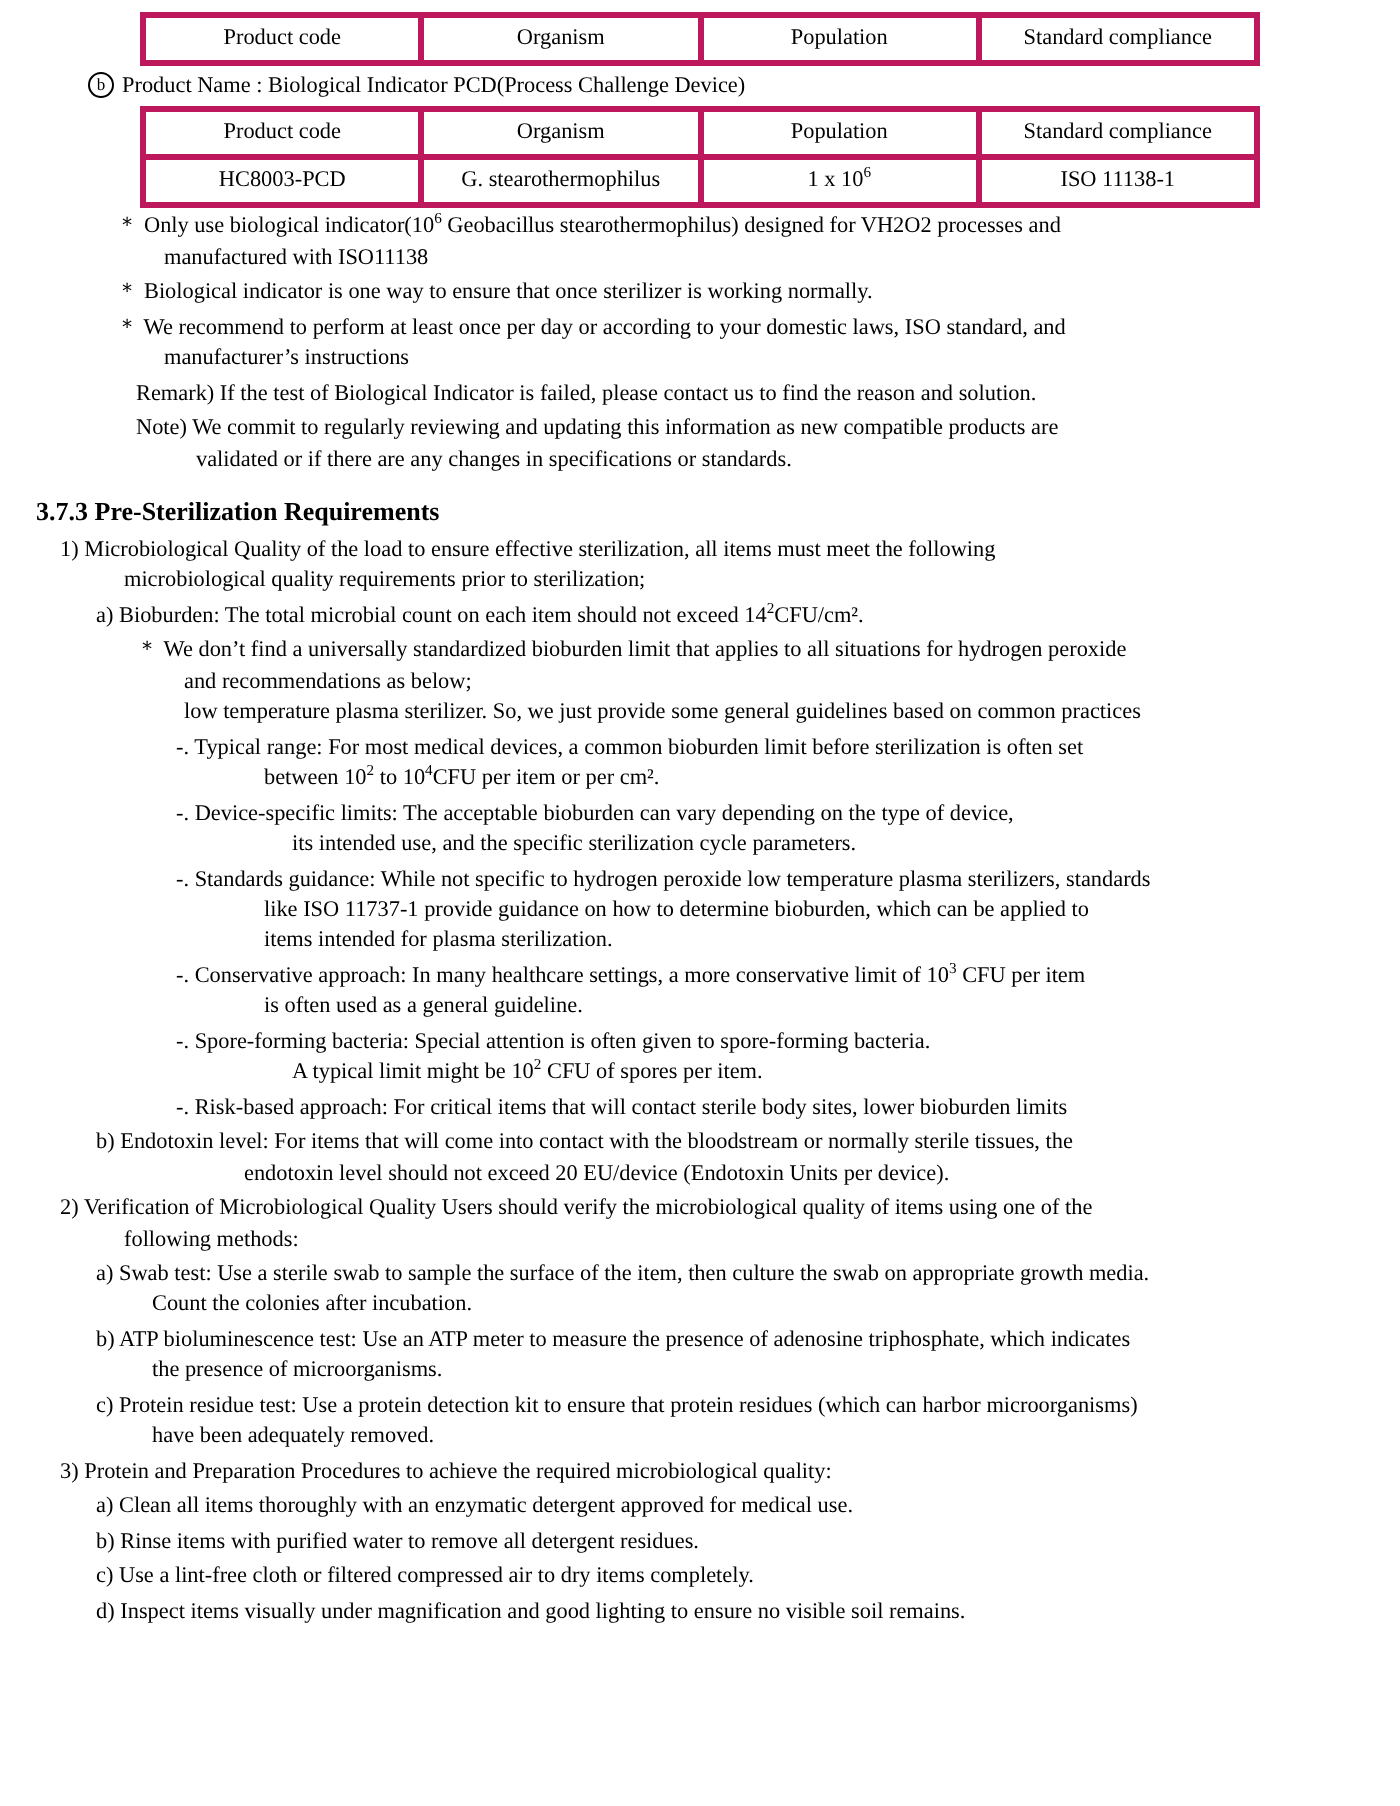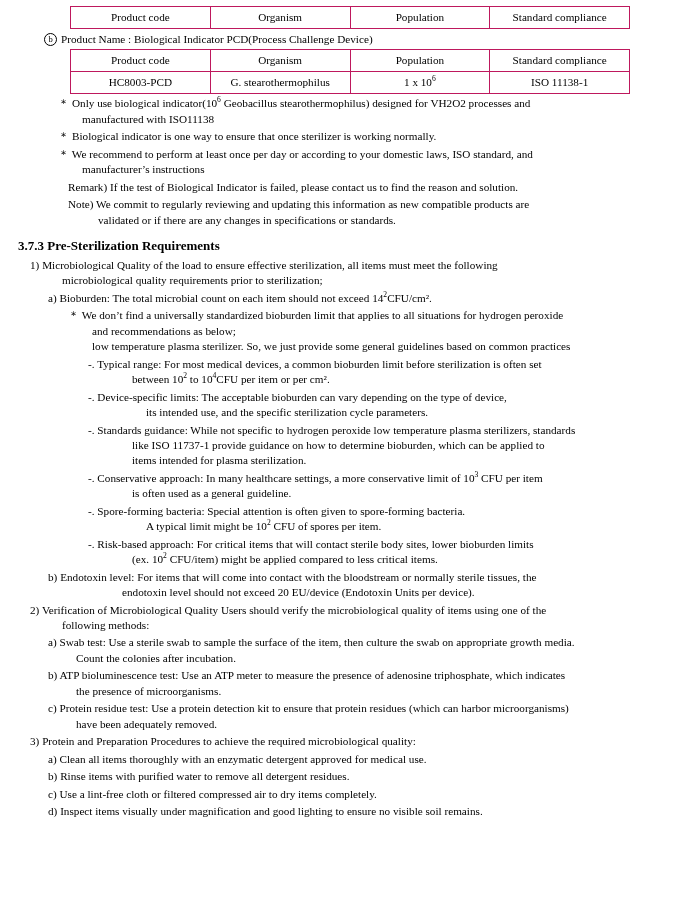--- a/index.html
+++ b/index.html
@@ -21,21 +21,21 @@
     box-sizing: border-box;
     padding: 6px 16px 10px 16px;
   }
   table.spec {
     border-collapse: collapse;
     margin: 0 auto;
     width: 560px;
     table-layout: fixed;
   }
   table.spec th, table.spec td {
-    border: 1px solid #be185d;
+    border: 3px solid #be185d;
     text-align: center;
     padding: 2px 2px;
     font-size: 11.2px;
     font-weight: normal;
     height: 17px;
   }
   .tbl-wrap { margin-bottom: 2px; }
   .tbl-wrap.second { margin-top: 1px; }
   .prodline {
     margin: 3px 0 2px 28px;
@@ -234,21 +234,20 @@
     <span class="cont">is often used as a general guideline.</span>
   </div>
 
   <div class="lvl3">
     <span>-.</span> <span>Spore-forming bacteria: Special attention is often given to spore-forming bacteria.</span>
     <span class="cont deep"><span>A typical limit might be 10</span><sup>2</sup><span> CFU of spores per item.</span></span>
   </div>
 
   <div class="lvl3">
     <span>-.</span> <span>Risk-based approach: For critical items that will contact sterile body sites, lower bioburden limits</span>
-    <span class="cont"><span>(ex. 10</span><sup>2</sup><span> CFU/item) might be applied compared to less critical items.</span></span>
   </div>
 
   <div class="lvl2">
     <span>b)</span> <span>Endotoxin level: For items that will come into contact with the bloodstream or normally sterile tissues, the</span>
     <span class="cont" style="padding-left:60px">endotoxin level should not exceed 20 EU/device (Endotoxin Units per device).</span>
   </div>
 
   <div class="lvl1">
     <span>2)</span> <span>Verification of Microbiological Quality Users should verify the microbiological quality of items using one of the</span>
     <span class="cont">following methods:</span>

